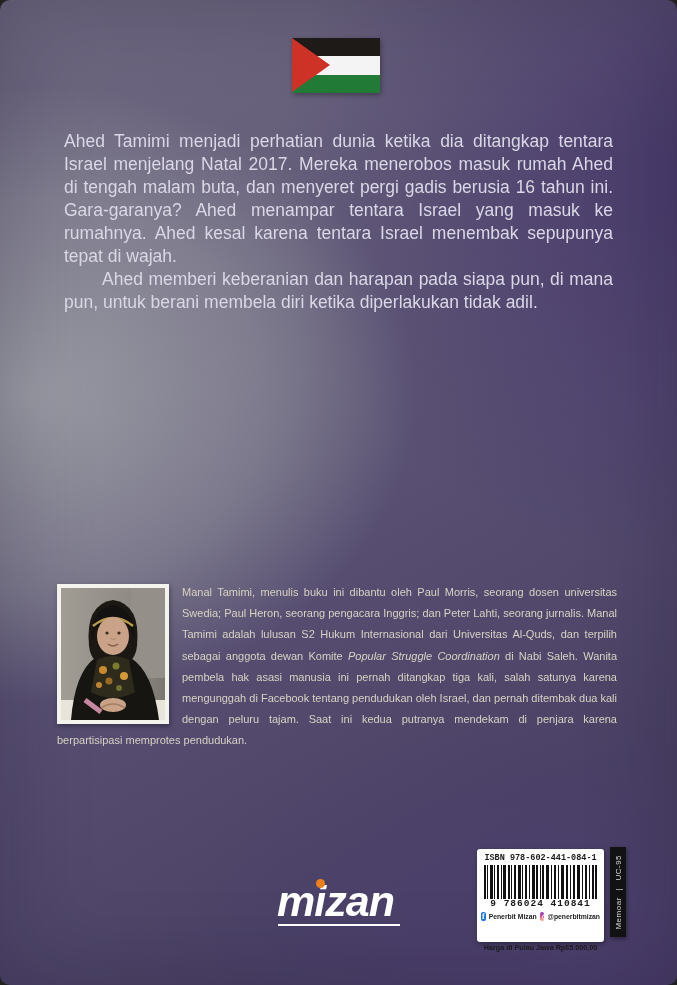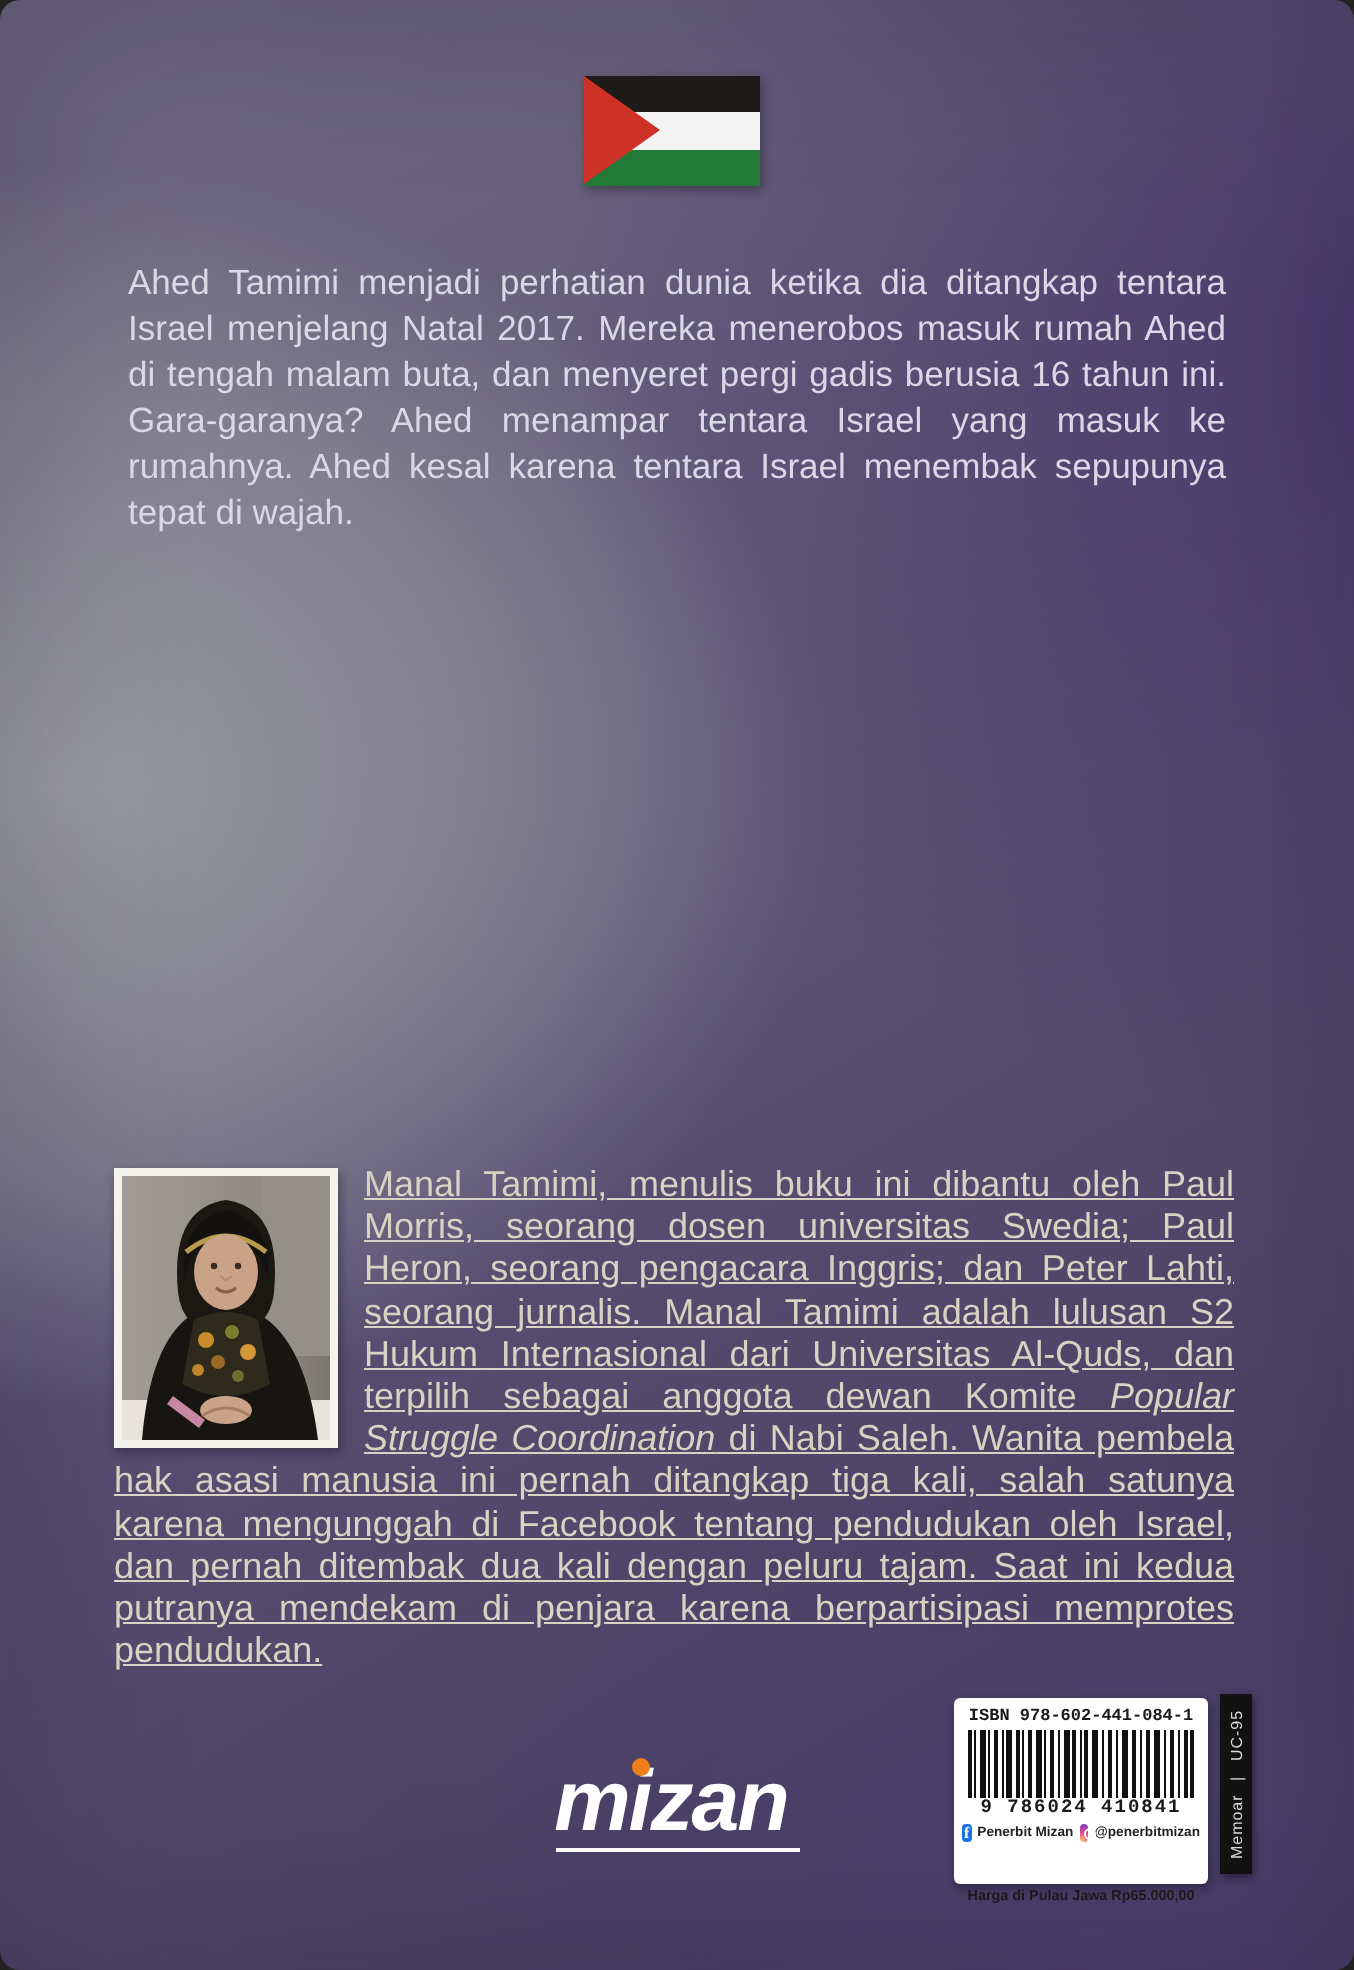--- a/index.html
+++ b/index.html
@@ -43,23 +43,22 @@
     text-align:justify;
   }
   .synopsis p{margin:0;}
   .synopsis p.indent{text-indent:38px;}
   .synopsis em{font-style:italic;}
 
   
   .bio{
     position:absolute;left:57px;top:582px;width:560px;
     color:#d8d2c3;
-    font-size:18px;line-height:21.2px;
+    font-size:11px;line-height:21.2px;
     text-align:justify;
-    text-decoration:underline;
   }
   .bio em{font-style:italic;}
   .photo-frame{
     float:left;
     width:112px;height:140px;
     margin:2px 13px 4px 0;
     background:#f5f3ee;
     padding:4px;
     box-shadow:1px 2px 5px rgba(0,0,0,0.35);
   }
@@ -153,20 +152,21 @@
     <div class="stripes">
       <div class="s-black"></div>
       <div class="s-white"></div>
       <div class="s-green"></div>
     </div>
     <div class="triangle"></div>
   </div>
 
   <div class="synopsis">
     <p>Ahed Tamimi menjadi perhatian dunia ketika dia ditangkap tentara Israel menjelang Natal 2017. Mereka menerobos masuk rumah Ahed di tengah malam buta, dan menyeret pergi gadis berusia 16 tahun ini. Gara-garanya? Ahed menampar tentara Israel yang masuk ke rumahnya. Ahed kesal karena tentara Israel menembak sepupunya tepat di wajah.</p>
+    <p class="indent">Ahed memberi keberanian dan harapan pada siapa pun, di mana pun, untuk berani membela diri ketika diperlakukan tidak adil.</p>
   </div>
 
   <div class="bio">
     <div class="photo-frame">
       <svg viewBox="0 0 104 132">
         <defs>
           <linearGradient id="bgGrad" x1="0" y1="0" x2="1" y2="0">
             <stop offset="0" stop-color="#a19c94"></stop>
             <stop offset="0.7" stop-color="#8f8a84"></stop>
             <stop offset="1" stop-color="#7b766f"></stop>

